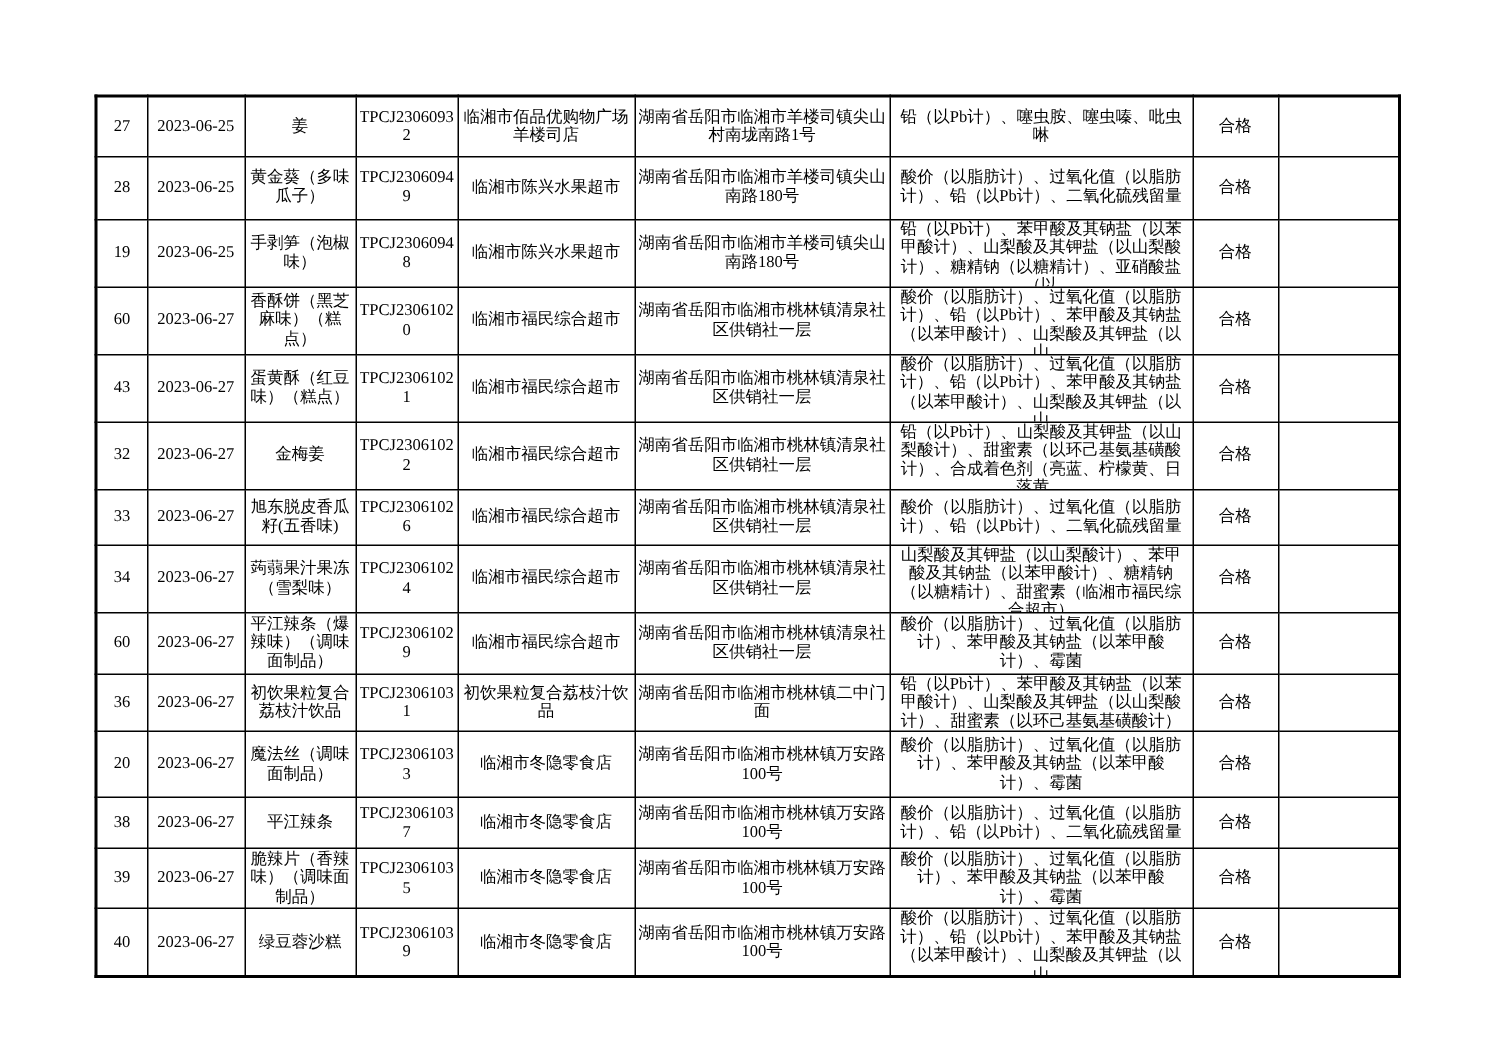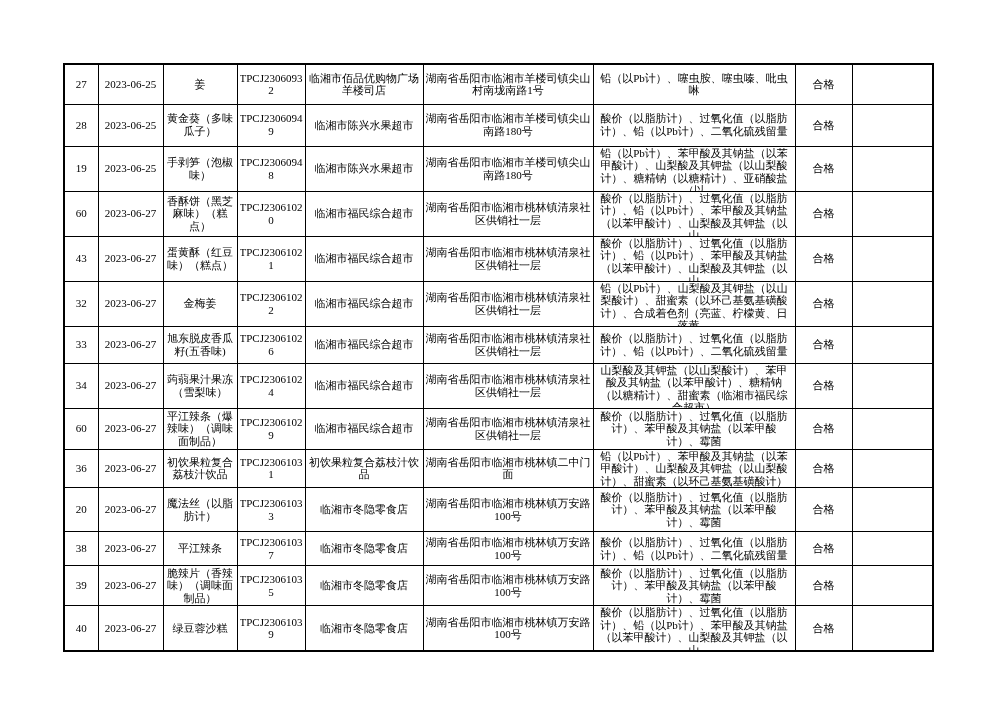--- a/index.html
+++ b/index.html
@@ -369,21 +369,21 @@
           </td>
         </tr>
         <tr>
           <td class="col-seq">
             <div class="cellwrap">20</div>
           </td>
           <td class="col-date">
             <div class="cellwrap">2023-06-27</div>
           </td>
           <td class="col-product">
-            <div class="cellwrap">魔法丝（以脂肪计）</div>
+            <div class="cellwrap">魔法丝（调味面制品）</div>
           </td>
           <td class="col-code">
             <div class="cellwrap">TPCJ23061033</div>
           </td>
           <td class="col-store">
             <div class="cellwrap">临湘市冬隐零食店</div>
           </td>
           <td class="col-address">
             <div class="cellwrap">湖南省岳阳市临湘市桃林镇万安路100号</div>
           </td>

